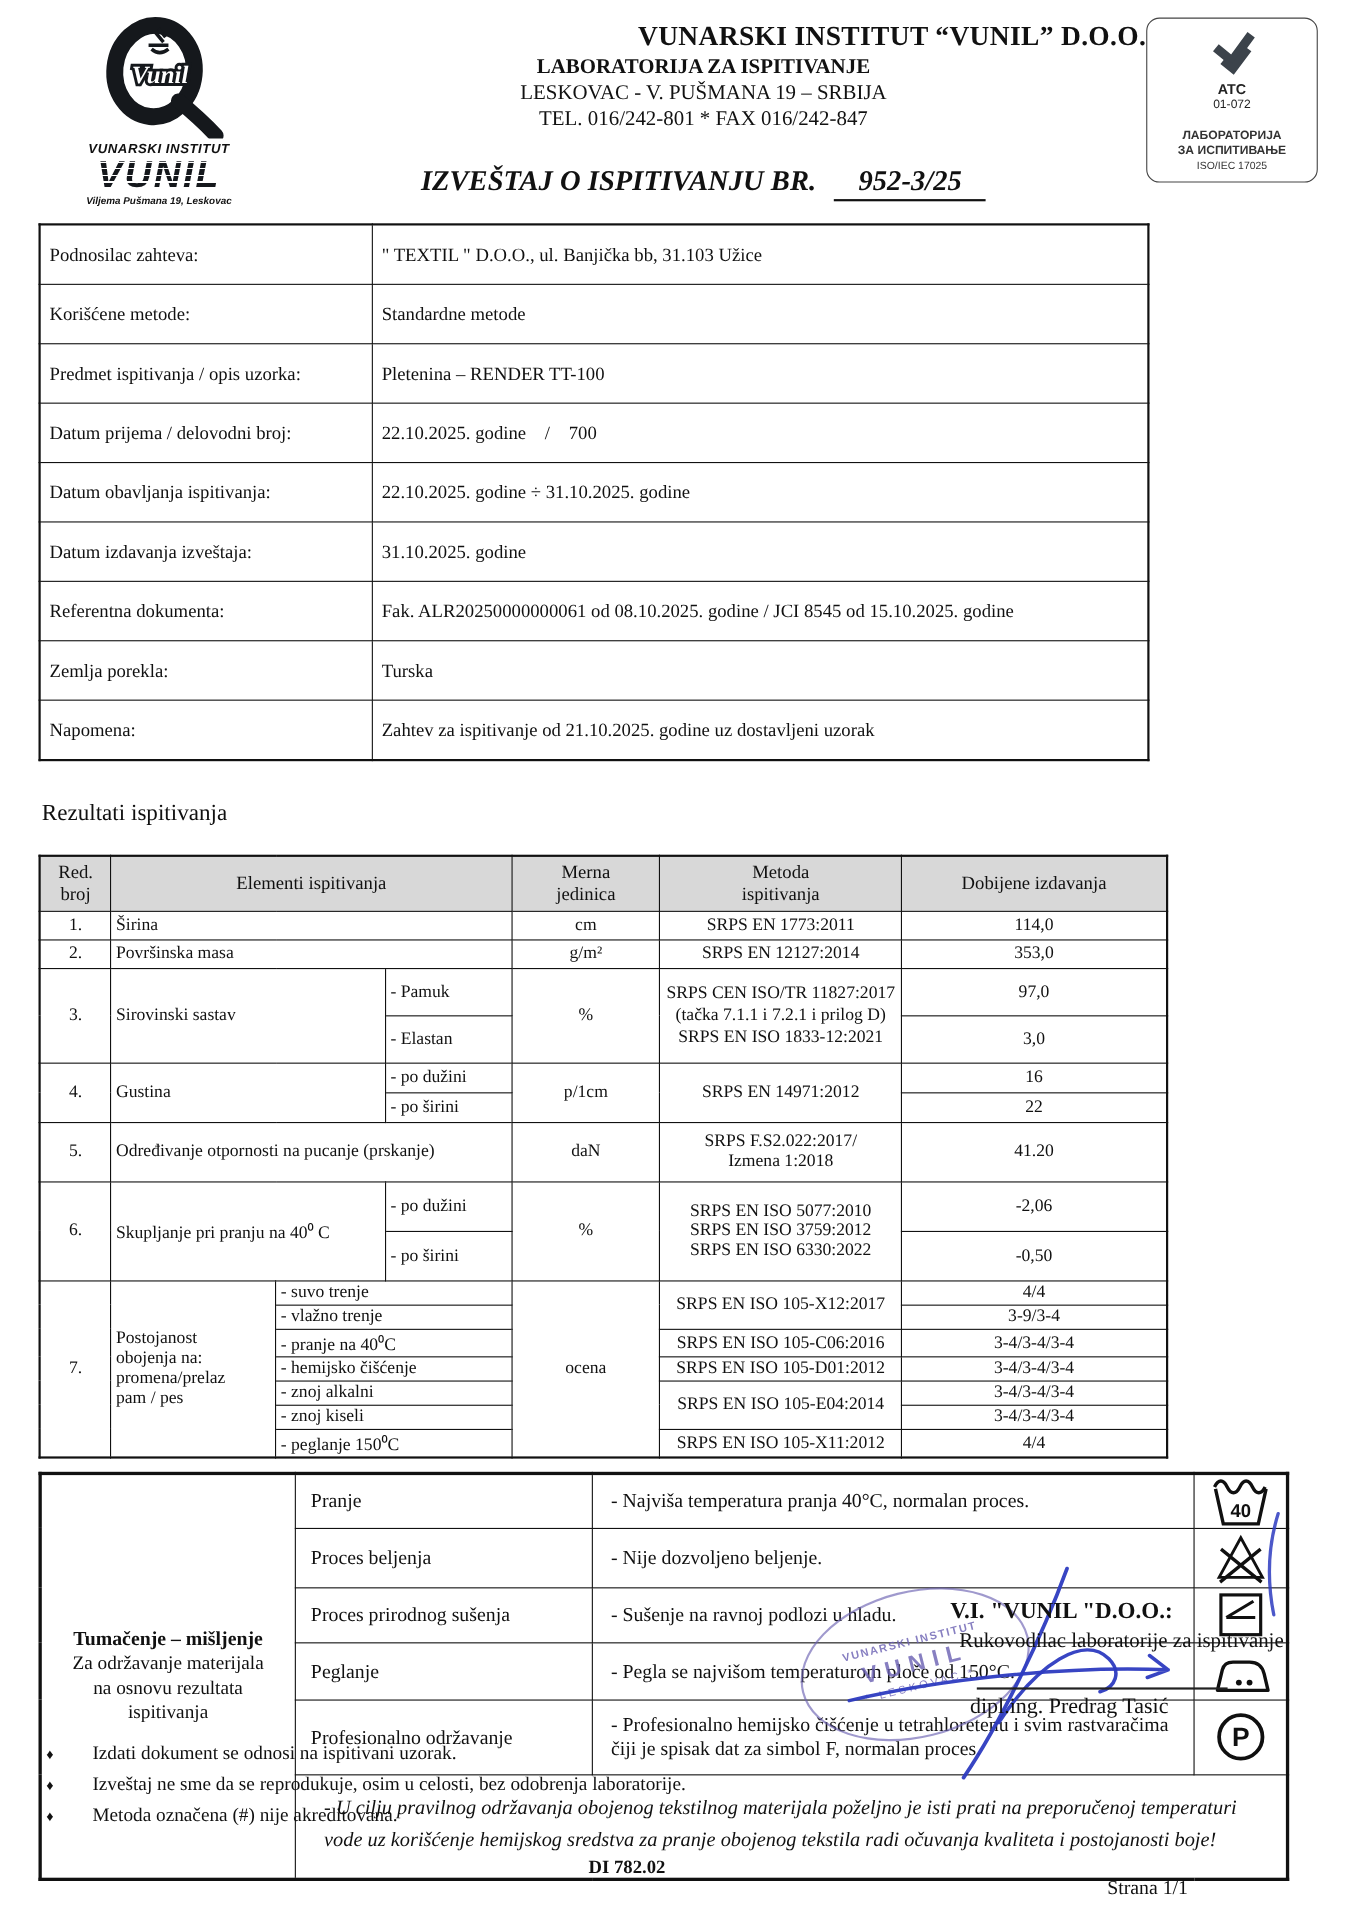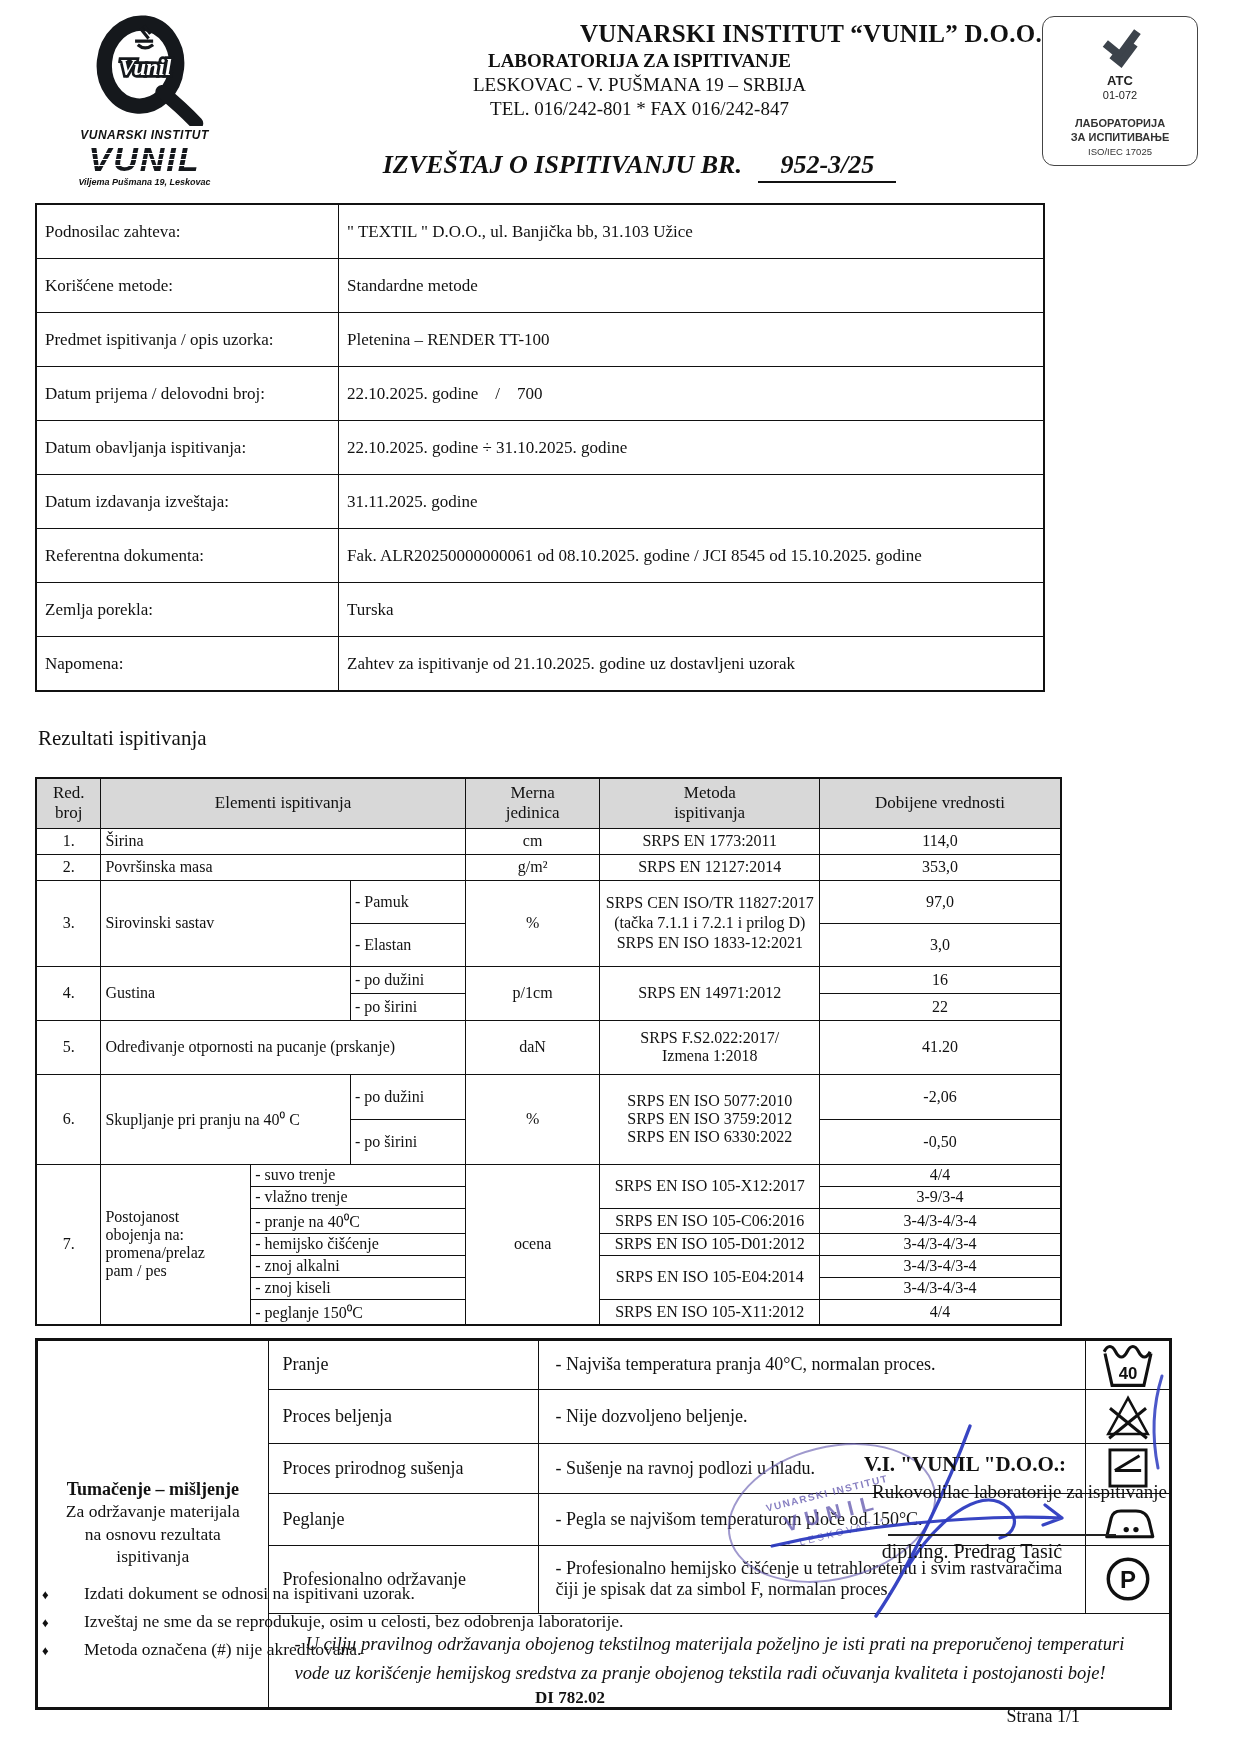--- a/index.html
+++ b/index.html
@@ -141,21 +141,21 @@
     <tr>
           <td class="il">Datum prijema / delovodni broj:</td>
           <td>22.10.2025. godine&nbsp;&nbsp;&nbsp;&nbsp;/&nbsp;&nbsp;&nbsp;&nbsp;700</td>
         </tr>
     <tr>
           <td class="il">Datum obavljanja ispitivanja:</td>
           <td>22.10.2025. godine ÷ 31.10.2025. godine</td>
         </tr>
     <tr>
           <td class="il">Datum izdavanja izveštaja:</td>
-          <td>31.11.2025. godine</td>
+          <td>31.10.2025. godine</td>
         </tr>
     <tr>
           <td class="il">Referentna dokumenta:</td>
           <td>Fak. ALR20250000000061 od 08.10.2025. godine  /  JCI 8545 od 15.10.2025. godine</td>
         </tr>
     <tr>
           <td class="il">Zemlja porekla:</td>
           <td>Turska</td>
         </tr>
     <tr>
@@ -179,21 +179,21 @@
       </colgroup>
     <tbody>
         <tr class="rt-head" style="height:50px">
       <th class="prely">Red.
 broj</th>
       <th colspan="3">Elementi ispitivanja</th>
       <th class="prely">Merna
 jedinica</th>
       <th class="prely">Metoda
 ispitivanja</th>
-      <th>Dobijene vrednosti</th>
+      <th>Dobijene izdavanja</th>
     </tr>
     <tr style="height:26px">
       <td>1.</td>
       <td colspan="3" class="tl">Širina</td>
       <td>cm</td>
       <td>SRPS EN 1773:2011</td>
       <td>114,0</td>
     </tr>
     <tr style="height:26px">
       <td>2.</td>

